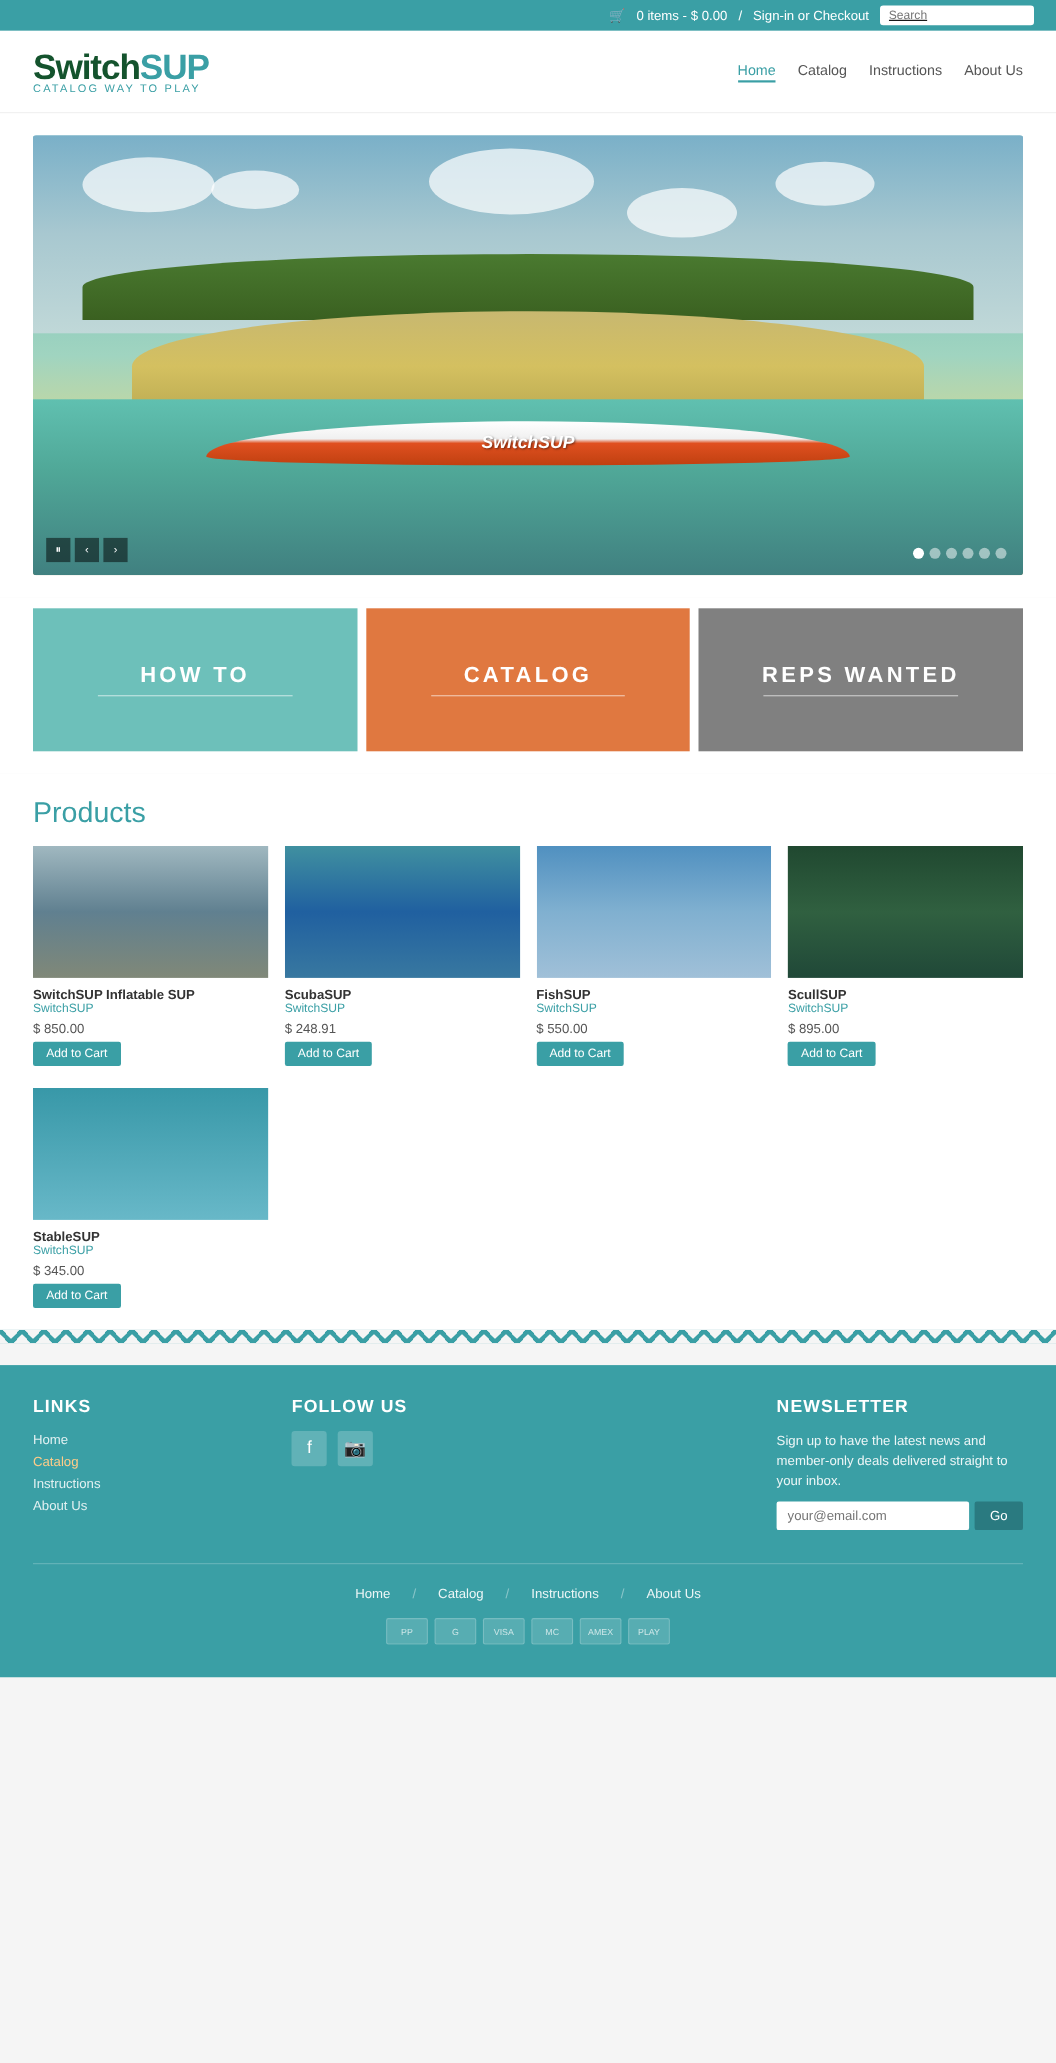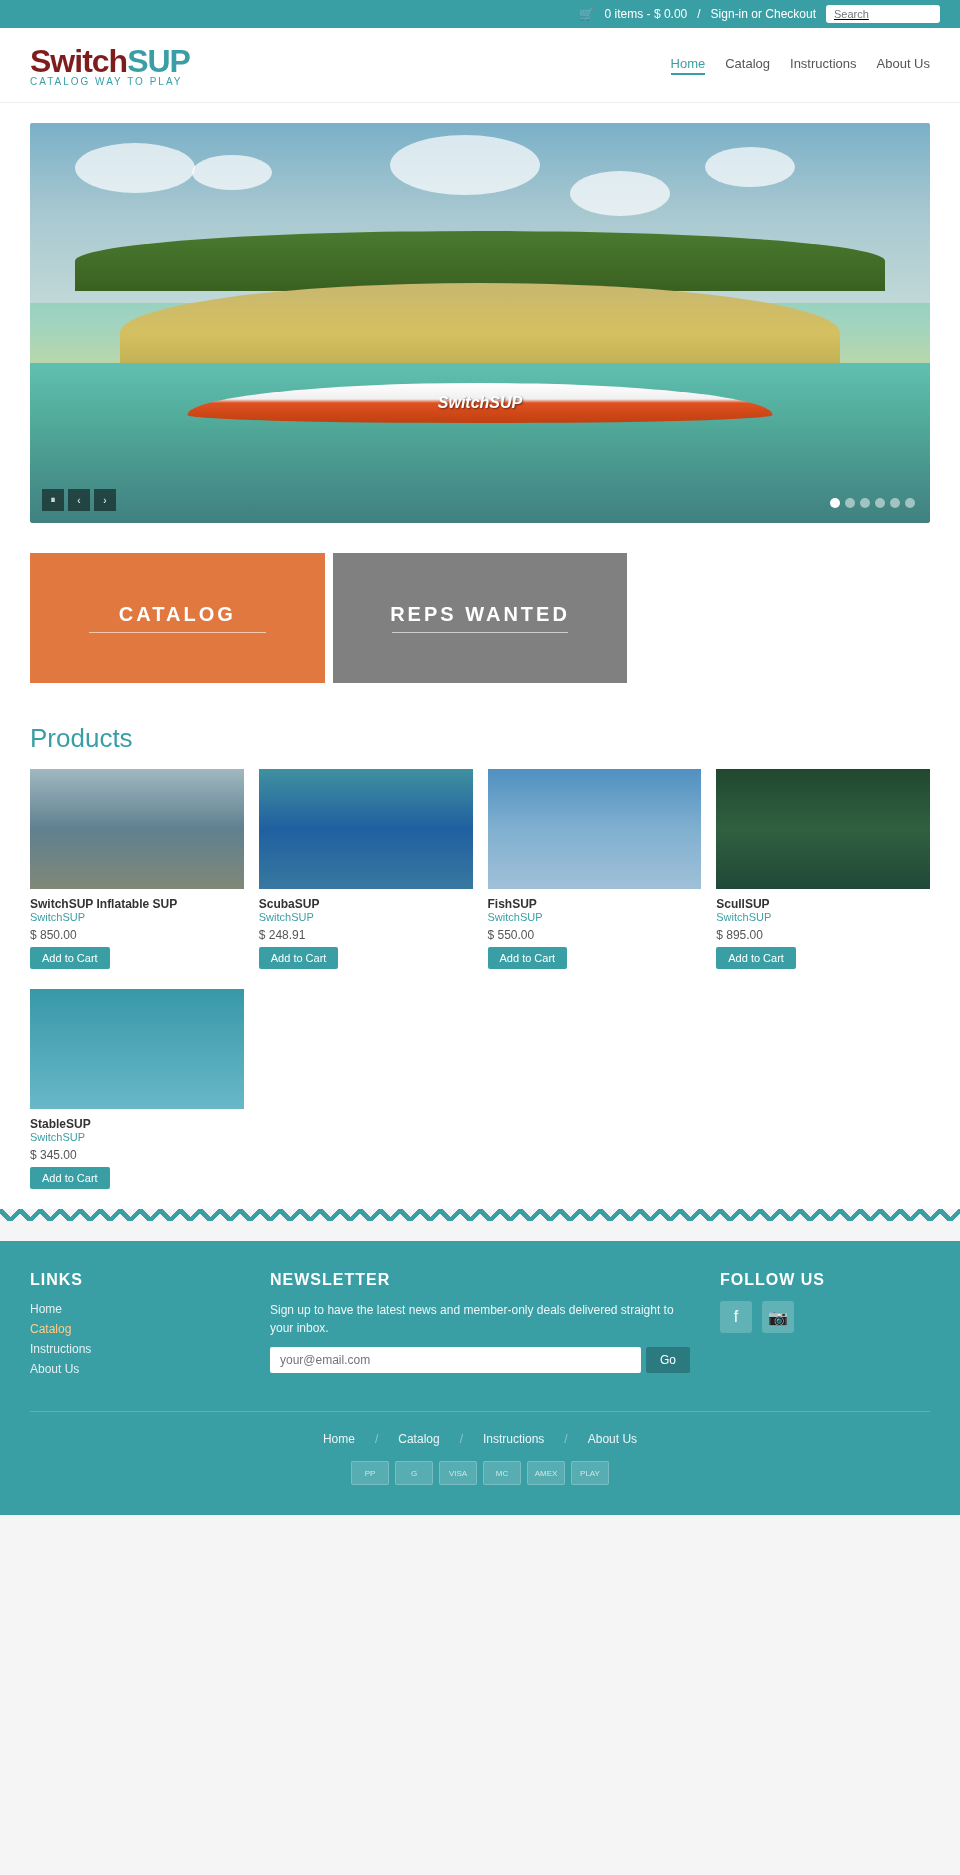--- a/index.html
+++ b/index.html
@@ -15,40 +15,40 @@
       align-items: center;
       gap: 10px;
       font-size: 12px;
     }
     .top-bar a { color: #fff; text-decoration: none; }
     .top-bar input {
       padding: 3px 8px;
       border-radius: 3px;
       border: none;
       font-size: 11px;
-      width: 114px;
+      width: 140px;
       text-decoration: underline;
     }
 
     
     .header {
       background: #fff;
       padding: 15px 30px;
       display: flex;
       align-items: center;
       justify-content: space-between;
       border-bottom: 1px solid #eee;
     }
     .logo-area { display: flex; flex-direction: column; }
     .logo-text {
       font-size: 32px;
       font-weight: bold;
       letter-spacing: -1px;
     }
-    .logo-switch { color: #7f1d1d; }
+    .logo-switch { color: #14532d; }
     .logo-sup { color: #3a9fa5; }
     .logo-tagline { font-size: 10px; color: #3a9fa5; letter-spacing: 2px; margin-top: -4px; }
     .nav { display: flex; gap: 20px; }
     .nav a { color: #555; text-decoration: none; font-size: 13px; }
     .nav a.active { color: #3a9fa5; border-bottom: 2px solid #3a9fa5; padding-bottom: 2px; }
 
     
     .hero-section {
       background: #fff;
       padding: 20px 30px;
@@ -392,20 +392,24 @@
       <div class="dot"></div>
       <div class="dot"></div>
       <div class="dot"></div>
       <div class="dot"></div>
     </div>
   </div>
 </div>
 
 <div class="category-section">
   <div class="category-grid">
+    <div class="category-box cat-howto">
+      <span class="cat-label">HOW TO</span>
+      <div class="cat-line"></div>
+    </div>
     <div class="category-box cat-catalog">
       <span class="cat-label">CATALOG</span>
       <div class="cat-line"></div>
     </div>
     <div class="category-box cat-reps">
       <span class="cat-label">REPS WANTED</span>
       <div class="cat-line"></div>
     </div>
   </div>
 </div>
@@ -480,33 +484,33 @@
       <div class="footer-title">LINKS</div>
       <ul class="footer-links">
         <li><a>Home</a></li>
         <li><a style="color:#ffcc88;">Catalog</a></li>
         <li><a>Instructions</a></li>
         <li><a>About Us</a></li>
       </ul>
     </div>
 
     <div>
+      <div class="footer-title">FOLLOW US</div>
+      <div class="social-icons">
+        <div class="social-icon">f</div>
+        <div class="social-icon">📷</div>
+      </div>
+    </div>
+
+    <div>
       <div class="footer-title">NEWSLETTER</div>
       <p class="footer-newsletter-text">Sign up to have the latest news and member-only deals delivered straight to your inbox.</p>
       <div class="newsletter-form">
         <input type="email" class="newsletter-input" placeholder="your@email.com" style="">
         <button class="newsletter-btn">Go</button>
-      </div>
-    </div>
-
-    <div>
-      <div class="footer-title">FOLLOW US</div>
-      <div class="social-icons">
-        <div class="social-icon">f</div>
-        <div class="social-icon">📷</div>
       </div>
     </div>
 
   </div>
 
   <div class="footer-bottom">
     <div class="footer-nav">
       <a>Home</a>
       <span>/</span>
       <a>Catalog</a>

